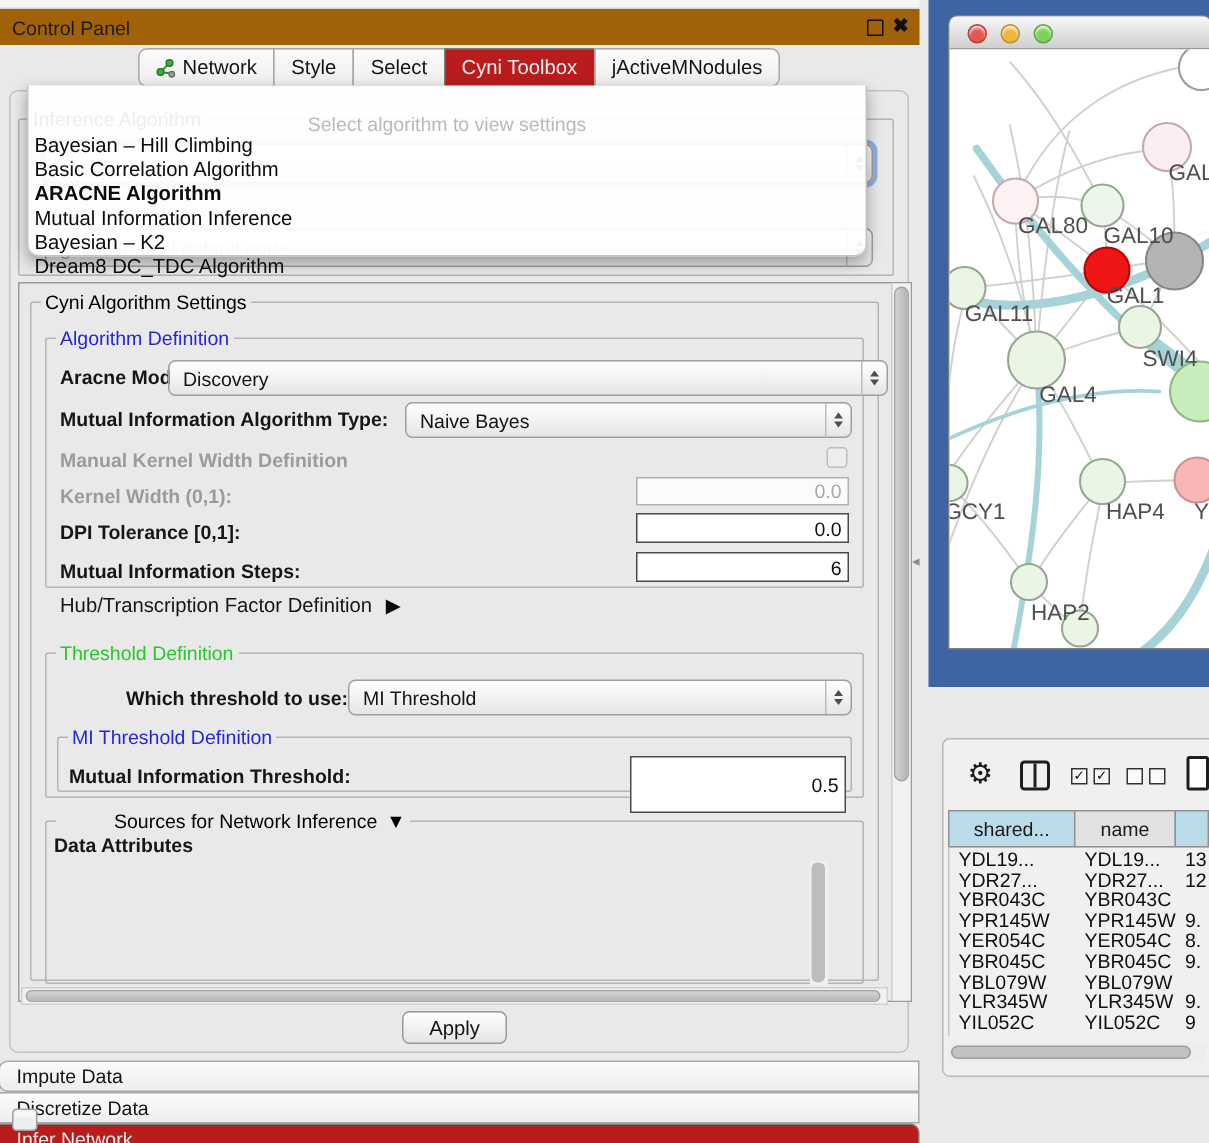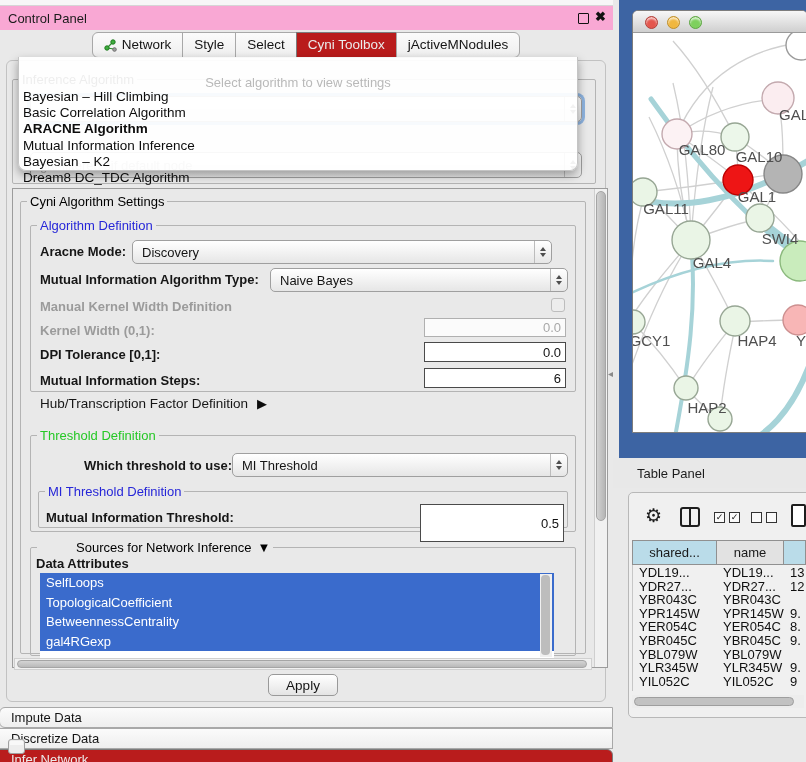--- a/index.html
+++ b/index.html
@@ -3,21 +3,21 @@
 <meta charset="utf-8">
 <style>
   * { margin:0; padding:0; box-sizing:border-box; }
   html,body { width:806px; height:762px; }
   body { font-family:"Liberation Sans", sans-serif; background:#e9e9e9; }
   .screen { position:relative; width:806px; height:762px; overflow:hidden; background:#e9e9e9; }
   .abs { position:absolute; }
 
   
   .top-strip { left:0; top:0; width:613px; height:6px; background:#f7f7f7; border-bottom:1px solid #d6d6d6; }
-  .cp-titlebar { left:0; top:6px; width:613px; height:24px; background:#f9a8d4; display:flex; align-items:center; }
+  .cp-titlebar { left:0; top:6px; width:613px; height:24px; background:#a16207; display:flex; align-items:center; }
   .cp-title { margin-left:8px; font-size:13px; color:#1b1b1b; }
   .float-btn { position:absolute; left:578px; top:7px; width:11px; height:11px; border:1.8px solid #111; border-radius:1px; }
   .close-btn { position:absolute; left:595px; top:3px; font-size:13px; font-weight:bold; color:#111; }
 
   .tabbar { left:0; top:32px; width:613px; height:27px; display:flex; justify-content:center; }
   .seg { border:1px solid #a8a8a8; background:linear-gradient(#fbfbfb,#eeeeee); margin-left:-1px;
          padding:0 11px; font-size:13.5px; color:#141414; line-height:24px; height:26px;
          display:flex; align-items:center; gap:5px; cursor:default; }
   .seg.first { border-radius:6px 0 0 6px; }
   .seg.last  { border-radius:0 6px 6px 0; }
@@ -193,21 +193,21 @@
 
   <fieldset class="abs swing cyni-group">
     <legend>Cyni Algorithm Settings</legend>
   </fieldset>
 
   <fieldset class="abs swing legend-blue algdef-group">
     <legend>Algorithm Definition</legend>
   </fieldset>
 
   <span class="lbl" style="left:40px; top:244px;">Aracne Mode:</span>
-  <div class="combo" style="left:132px; top:240px; width:420px;">
+  <div class="combo" style="left:112px; top:240px; width:480px;">
     <span>Discovery</span>
     <div class="spin">
         <span class="tri-up"></span>
         <span class="tri-down"></span>
       </div>
   </div>
 
   <span class="lbl" style="left:40px; top:272px;">Mutual Information Algorithm Type:</span>
   <div class="combo" style="left:270px; top:268px; width:298px;">
     <span>Naive Bayes</span>
@@ -256,26 +256,20 @@
   <fieldset class="abs swing sources-group">
     <legend>
       <span class="sources-legend">
         <span>Sources for Network Inference</span>
         <span>▼</span>
       </span>
     </legend>
   </fieldset>
   <span class="lbl" style="left:36px; top:556px;">Data Attributes</span>
 
-  <div class="abs attr-list">
-    <div class="attr-item">SelfLoops</div>
-    <div class="attr-item">TopologicalCoefficient</div>
-    <div class="attr-item">BetweennessCentrality</div>
-    <div class="attr-item">gal4RGexp</div>
-  </div>
   <div class="abs list-vscroll">
       <div class="thumb"></div>
     </div>
 
   <div class="abs hscroll">
       <div class="thumb"></div>
     </div>
 
   <div class="abs apply-btn">
     <span>Apply</span>
@@ -367,23 +361,20 @@
         <text class="nlabel" x="147" y="211" text-anchor="middle">SWI4</text>
         <text class="nlabel" x="79" y="235" text-anchor="middle">GAL4</text>
         <text class="nlabel" x="17" y="313" text-anchor="middle">GCY1</text>
         <text class="nlabel" x="124" y="313" text-anchor="middle">HAP4</text>
         <text class="nlabel" x="163" y="313">Y</text>
         <text class="nlabel" x="74" y="380" text-anchor="middle">HAP2</text>
       </svg>
     </div>
   </div>
 
-  <div class="abs tp-header">
-    <span class="tp-title">Table Panel</span>
-  </div>
   <div class="abs tp-panel"></div>
 
   <span class="abs gear-icon">⚙</span>
   <span class="abs col-icon"></span>
   <span class="abs cb" style="left:714px;">✓</span>
   <span class="abs cb" style="left:729px;">✓</span>
   <span class="abs cb" style="left:751px;"></span>
   <span class="abs cb" style="left:766px;"></span>
   <span class="abs doc-icon"></span>
 

